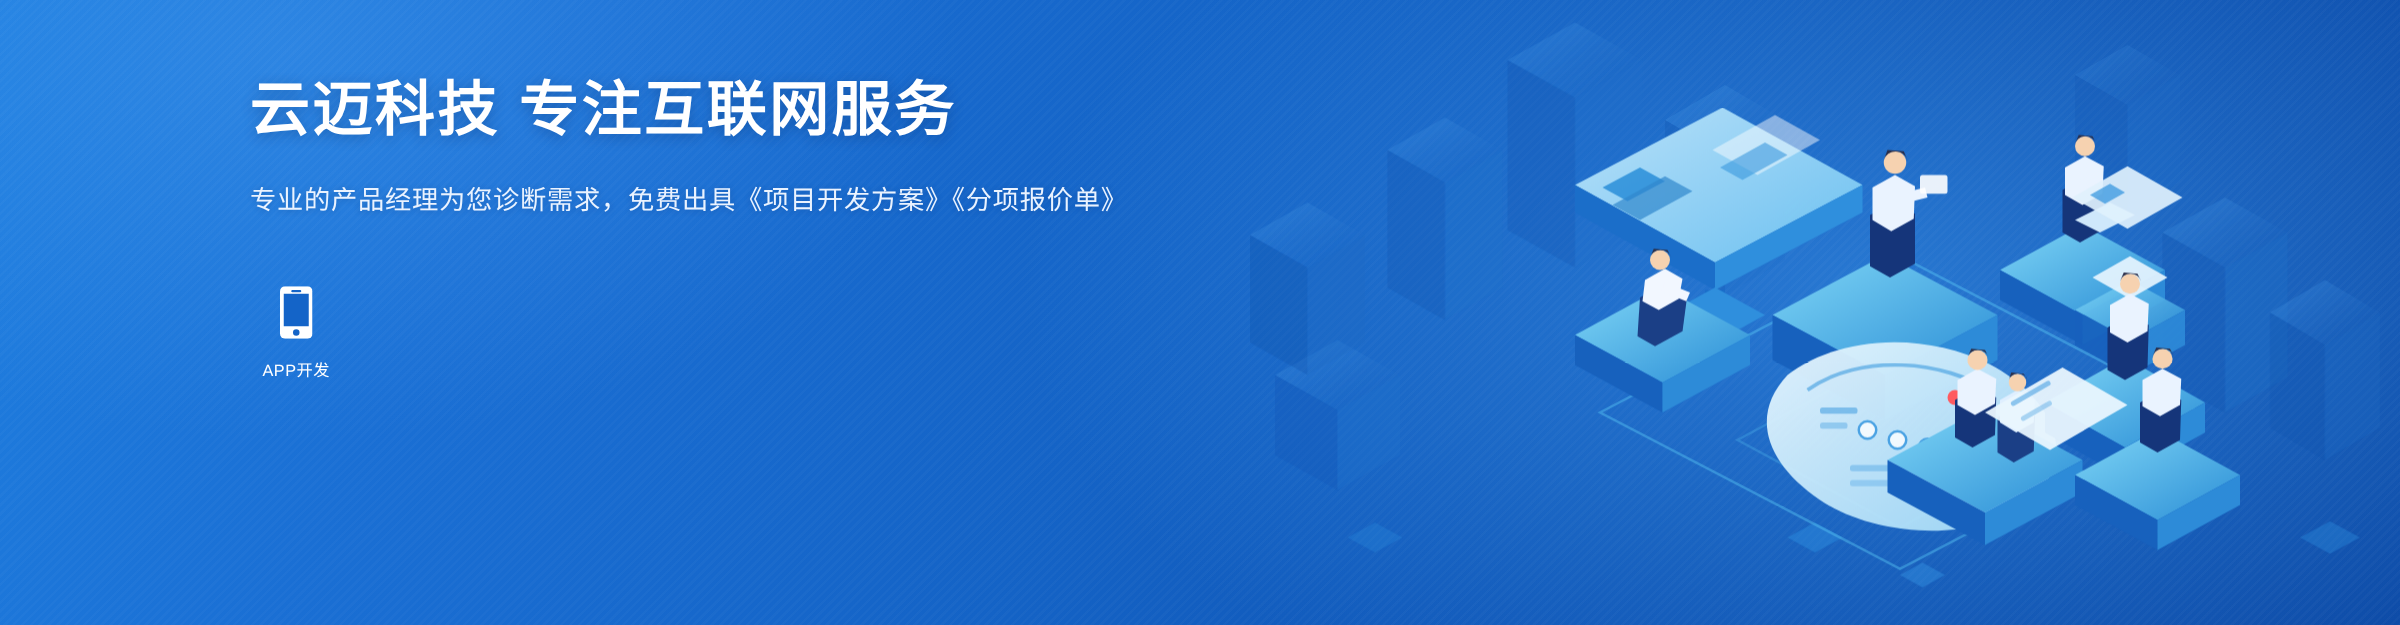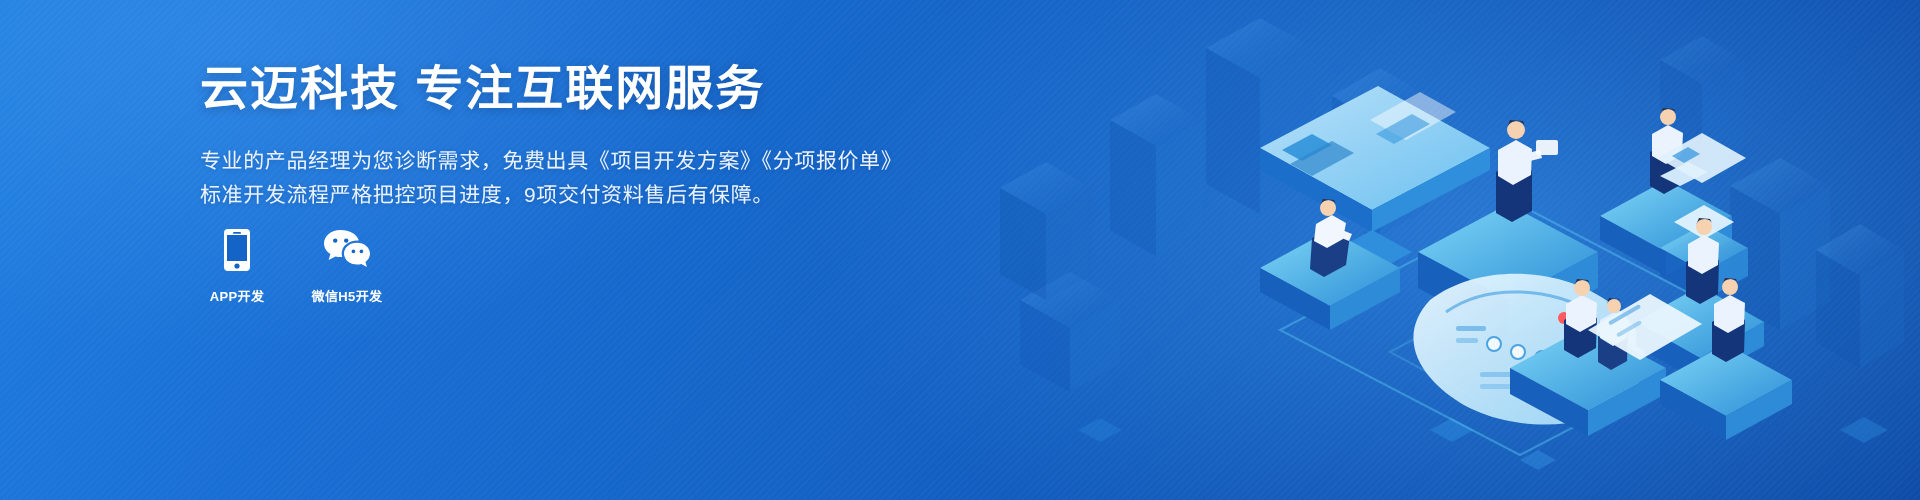--- a/index.html
+++ b/index.html
@@ -41,21 +41,21 @@
     position:absolute;left:200px;top:228px;z-index:6;
     display:flex;align-items:flex-end;gap:36px;
   }
   .service{
     display:flex;flex-direction:column;align-items:center;width:74px;
     cursor:pointer;
   }
   .service .ic{height:44px;display:flex;align-items:center;justify-content:center;}
   .service .ic svg{display:block;fill:#ffffff;}
   .service .lbl{
-    margin-top:14px;color:#ffffff;font-size:13px;font-weight:700;
+    margin-top:14px;color:#ffffff;font-size:13px;font-weight:400;
     letter-spacing:.4px;white-space:nowrap;
   }
   
   .art{position:absolute;right:0;top:0;width:960px;height:500px;z-index:4;}
   .art svg{display:block;}
 </style>
 </head>
 <body>
 
 <div class="banner">
@@ -267,53 +267,35 @@
         <rect x="648" y="322" width="36" height="4" rx="2" fill="#2f93dd" opacity=".5" transform="rotate(-30 648 322)"></rect>
         <rect x="656" y="334" width="28" height="4" rx="2" fill="#2f93dd" opacity=".35" transform="rotate(-30 656 334)"></rect>
       </g>
     </svg>
   </div>
 
   <div class="copy">
     <h1 class="headline">云迈科技 专注互联网服务</h1>
     <div class="sublines">
       <div class="subline">专业的产品经理为您诊断需求，免费出具《项目开发方案》《分项报价单》</div>
-      <div class="subline">标准开发流程严格把控项目进度，9项交付资料售后有保障。</div>
     </div>
   </div>
 
   <div class="services">
 
     <div class="service">
       <span class="ic">
         <svg width="26" height="42" viewBox="0 0 26 42" xmlns="http://www.w3.org/2000/svg">
           <rect x="0" y="0" width="26" height="42" rx="4" fill="#ffffff"></rect>
           <rect x="3" y="6" width="20" height="26" fill="#1464c8"></rect>
           <rect x="9" y="3" width="8" height="1.8" rx="0.9" fill="#1464c8"></rect>
           <circle cx="13" cy="37" r="2.6" fill="#1464c8"></circle>
         </svg>
       </span>
       <span class="lbl">APP开发</span>
     </div>
 
 
-    <div class="service">
-      <span class="ic">
-        <svg width="48" height="42" viewBox="0 0 48 42" xmlns="http://www.w3.org/2000/svg">
-          <path d="M17.5 1 C8 1 1 7 1 14.4 c0 4.3 2.5 8.1 6.4 10.6 L5.6 31 l6.9 -3.6
-                   c1.6 .4 3.3 .6 5 .6 c.6 0 1.2 0 1.8 -.1 c-.4 -1.2 -.6 -2.4 -.6 -3.7
-                   c0 -7 6.9 -12.7 15.5 -12.7 c.6 0 1.1 0 1.7 .1 C34.3 5.6 26.7 1 17.5 1 Z" fill="#ffffff"></path>
-          <circle cx="12.2" cy="11.6" r="2.2" fill="#1464c8"></circle>
-          <circle cx="23.2" cy="11.6" r="2.2" fill="#1464c8"></circle>
-          <path d="M47 24.6 c0 -6 -5.8 -10.9 -13 -10.9 c-7.2 0 -13 4.9 -13 10.9
-                   c0 6 5.8 10.9 13 10.9 c1.5 0 3 -.2 4.3 -.6 l5.6 3 l-1.4 -5
-                   c2.8 -2 4.5 -5 4.5 -8.3 Z" fill="#ffffff"></path>
-          <circle cx="30.4" cy="22.4" r="1.8" fill="#1464c8"></circle>
-          <circle cx="38.4" cy="22.4" r="1.8" fill="#1464c8"></circle>
-        </svg>
-      </span>
-      <span class="lbl">微信H5开发</span>
-    </div>
 
 
 
   </div>
 </div>
 
 </body></html>

